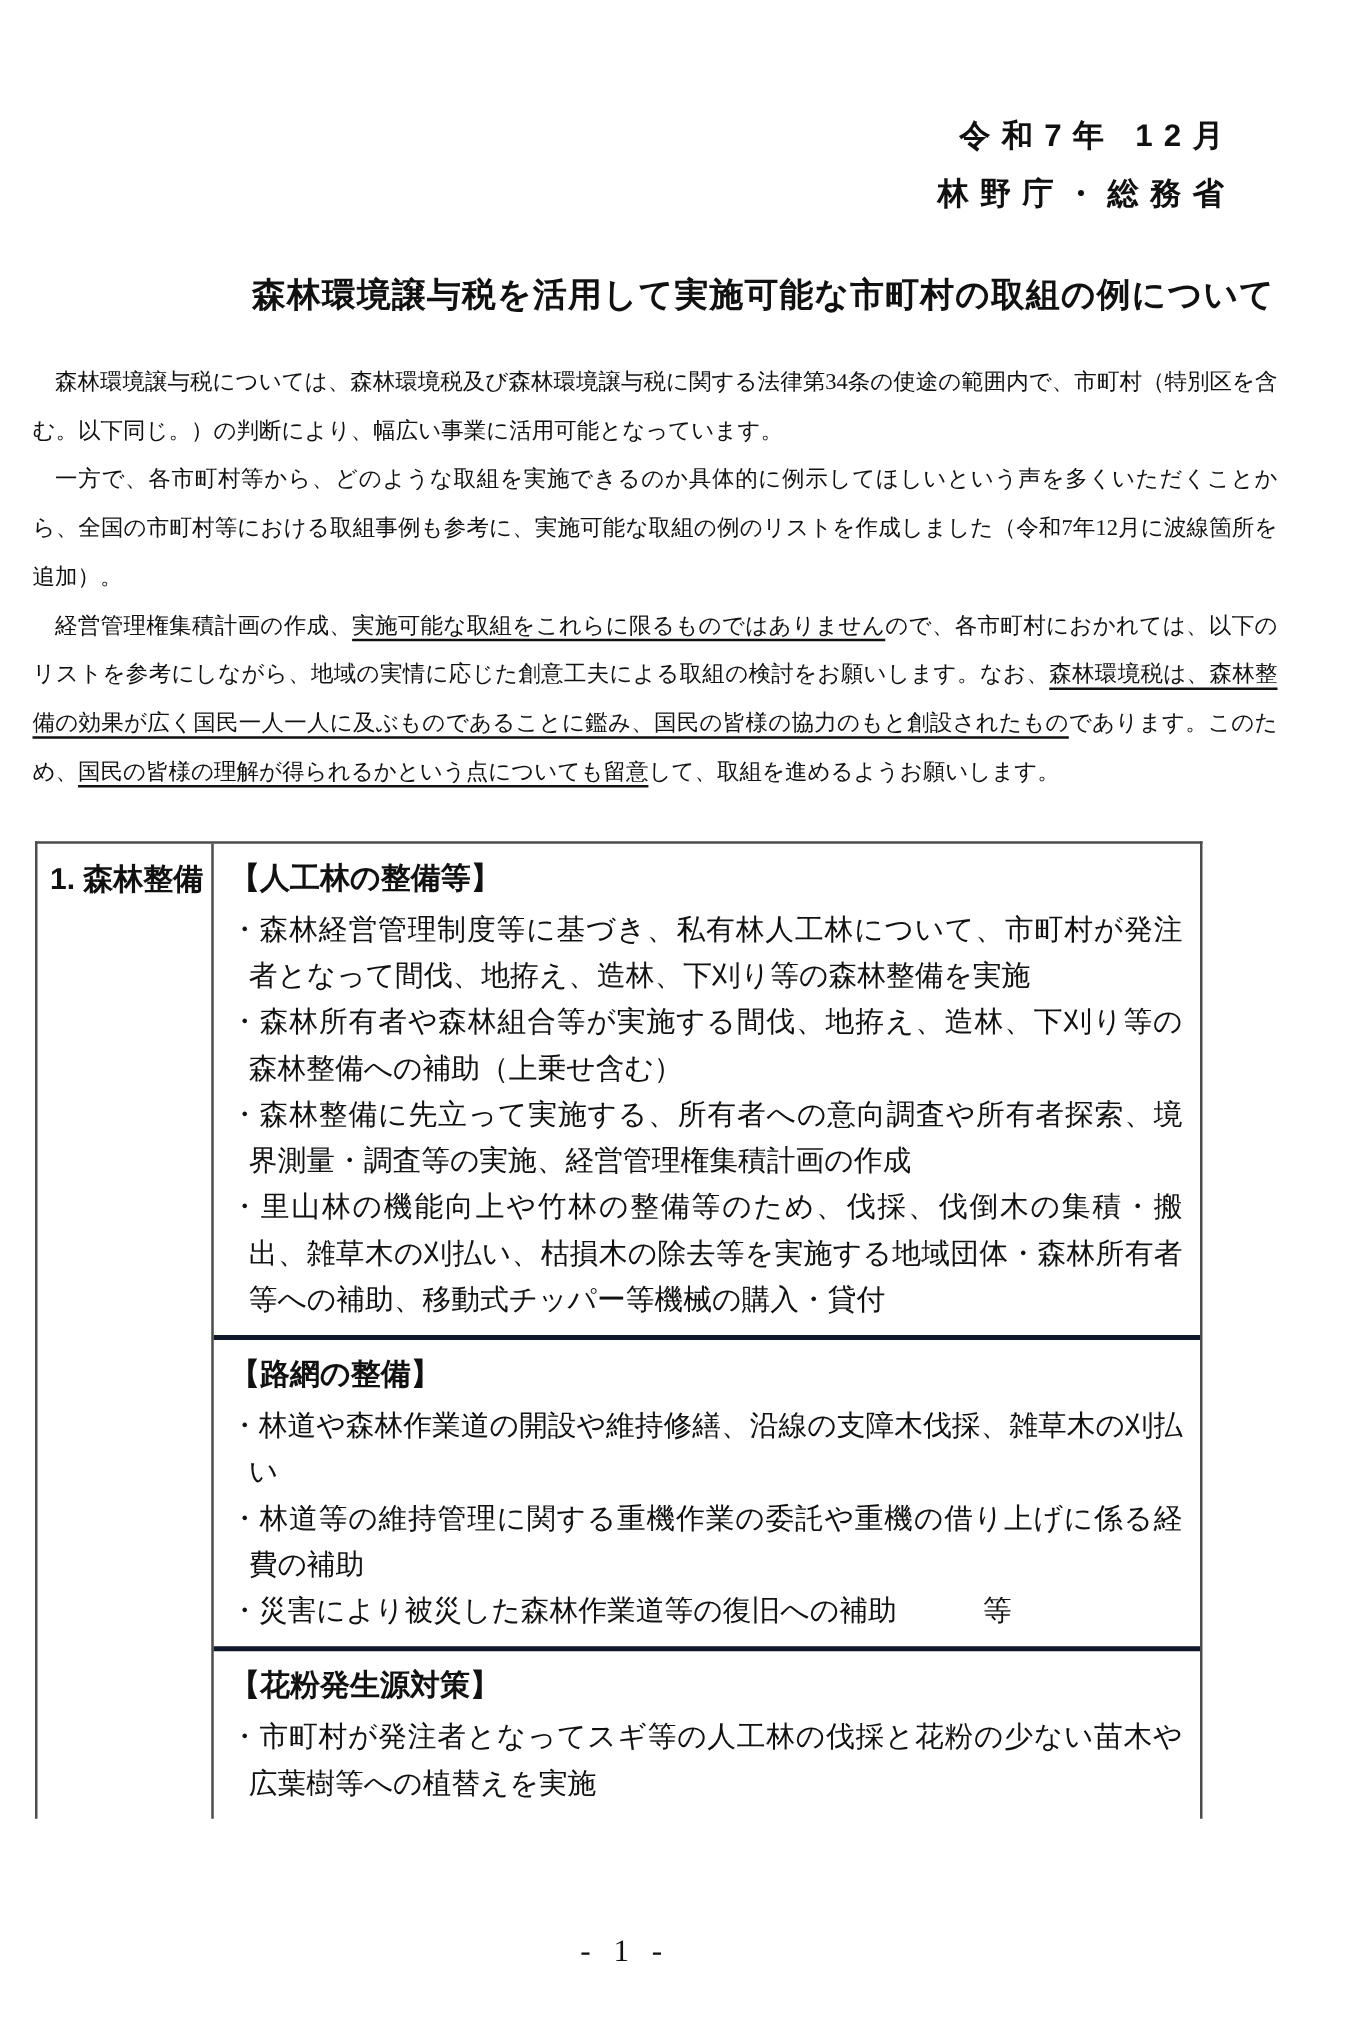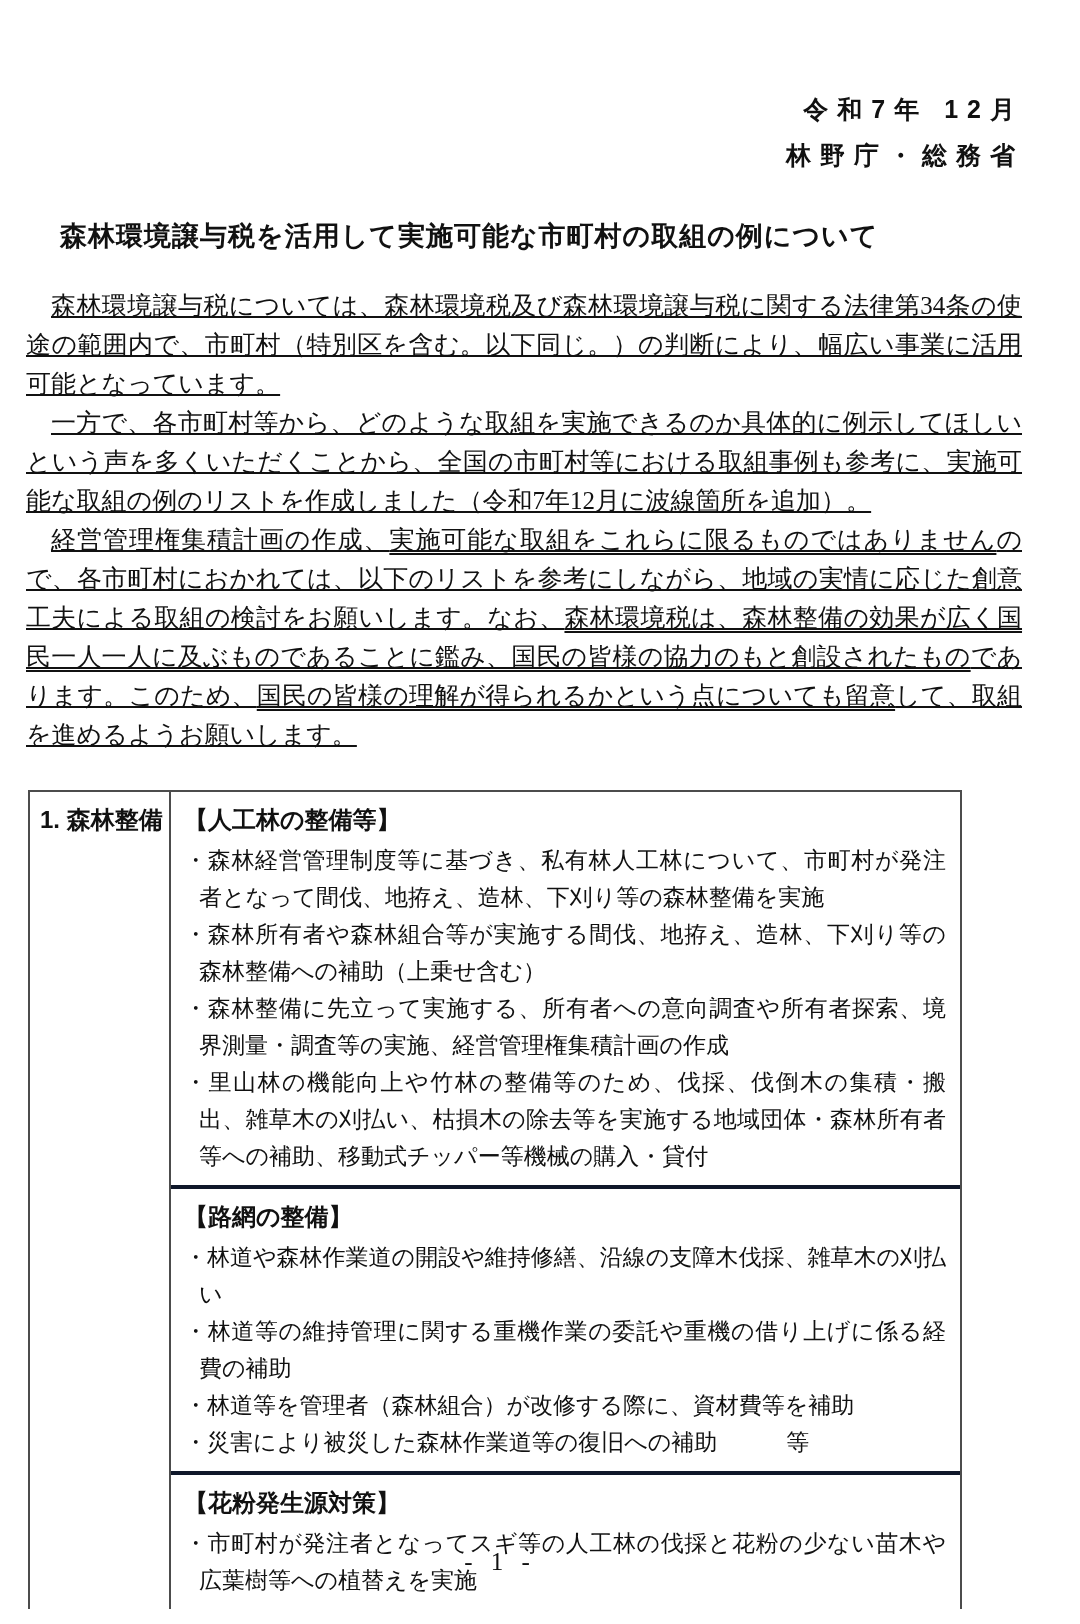--- a/index.html
+++ b/index.html
@@ -18,44 +18,43 @@
   .page {
     position: relative;
     width: 100%;
     height: 100%;
     box-sizing: border-box;
     padding: 86px 0 0 0;
   }
   
   .doc-header {
     text-align: right;
-    padding-right: 56px;
+    padding-right: 92px;
     font-family: "Liberation Sans", sans-serif;
     font-weight: bold;
     font-size: 25px;
     line-height: 46px;
     letter-spacing: 9px;
   }
   
   .doc-title {
     margin: 40px 60px 0 60px;
-    text-align: left;
+    text-align: right;
     font-family: "Liberation Sans", sans-serif;
     font-weight: bold;
     font-size: 27px;
     letter-spacing: 1px;
   }
   
   .doc-body {
     margin: 32px 58px 16px 26px;
     font-family: "Liberation Serif", serif;
-    font-size: 25px;
+    font-size: 18px;
     line-height: 39px;
     text-align: justify;
-    text-decoration: underline;
   }
   .doc-body p.para {
     margin: 0;
     text-indent: 1em;
   }
   .doc-body span.u {
     text-decoration: underline;
     text-decoration-thickness: 1.5px;
     text-underline-offset: 5px;
   }
@@ -133,21 +132,20 @@
           <div class="sec-heading">【人工林の整備等】</div>
           <div class="item">・森林経営管理制度等に基づき、私有林人工林について、市町村が発注者となって間伐、地拵え、造林、下刈り等の森林整備を実施</div>
           <div class="item">・森林所有者や森林組合等が実施する間伐、地拵え、造林、下刈り等の森林整備への補助（上乗せ含む）</div>
           <div class="item">・森林整備に先立って実施する、所有者への意向調査や所有者探索、境界測量・調査等の実施、経営管理権集積計画の作成</div>
           <div class="item">・里山林の機能向上や竹林の整備等のため、伐採、伐倒木の集積・搬出、雑草木の刈払い、枯損木の除去等を実施する地域団体・森林所有者等への補助、移動式チッパー等機械の購入・貸付</div>
         </div>
         <div class="section">
           <div class="sec-heading">【路網の整備】</div>
           <div class="item">・林道や森林作業道の開設や維持修繕、沿線の支障木伐採、雑草木の刈払い</div>
           <div class="item">・林道等の維持管理に関する重機作業の委託や重機の借り上げに係る経費の補助</div>
-          <div class="item">・林道等を管理者（森林組合）が改修する際に、資材費等を補助</div>
           <div class="item">・災害により被災した森林作業道等の復旧への補助　　　等</div>
         </div>
         <div class="section">
           <div class="sec-heading">【花粉発生源対策】</div>
           <div class="item">・市町村が発注者となってスギ等の人工林の伐採と花粉の少ない苗木や広葉樹等への植替えを実施</div>
         </div>
       </div>
   </div>
 
   <div class="page-footer">- 1 -</div>

